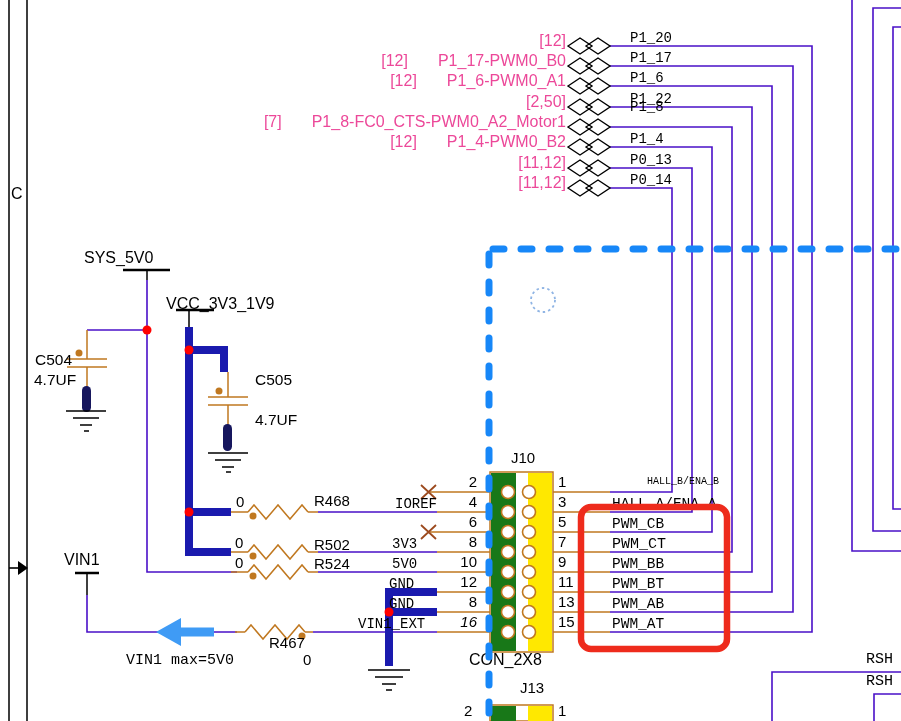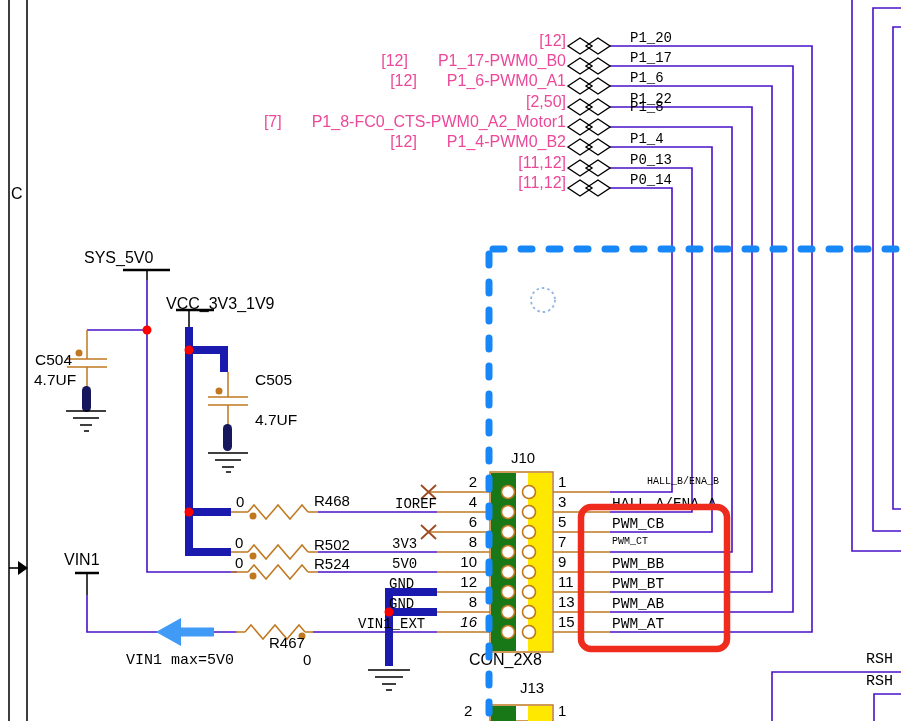--- a/index.html
+++ b/index.html
@@ -230,21 +230,21 @@
   <div class="t sans pnum" style="left:558px;top:514px;">5</div>
   <div class="t sans pnum" style="left:558px;top:534px;">7</div>
   <div class="t sans pnum" style="left:558px;top:554px;">9</div>
   <div class="t sans pnum" style="left:558px;top:574px;">11</div>
   <div class="t sans pnum" style="left:558px;top:594px;">13</div>
   <div class="t sans pnum" style="left:558px;top:614px;">15</div>
 
   <div class="t mono" style="left:612px;top:477px;font-size:10px;margin-left:35px;">HALL_B/ENA_B</div>
   <div class="t mono" style="left:612px;top:497px;font-size:14.5px;">HALL_A/ENA_A</div>
   <div class="t mono" style="left:612px;top:517px;font-size:14.5px;">PWM_CB</div>
-  <div class="t mono" style="left:612px;top:537px;font-size:10px;">PWM_CT</div>
+  <div class="t mono" style="left:612px;top:537px;font-size:15px;">PWM_CT</div>
   <div class="t mono" style="left:612px;top:557px;font-size:14.5px;">PWM_BB</div>
   <div class="t mono" style="left:612px;top:577px;font-size:14.5px;">PWM_BT</div>
   <div class="t mono" style="left:612px;top:597px;font-size:14.5px;">PWM_AB</div>
   <div class="t mono" style="left:612px;top:617px;font-size:14.5px;">PWM_AT</div>
 
   <div class="t sans" style="left:511px;top:450px;font-size:15px;">J10</div>
   <div class="t sans" style="left:469px;top:652px;font-size:16px;">CON_2X8</div>
   <div class="t sans" style="left:520px;top:680px;font-size:15px;">J13</div>
   <div class="t sans pnum" style="left:464px;top:703px;">2</div>
   <div class="t sans pnum" style="left:558px;top:703px;">1</div>

